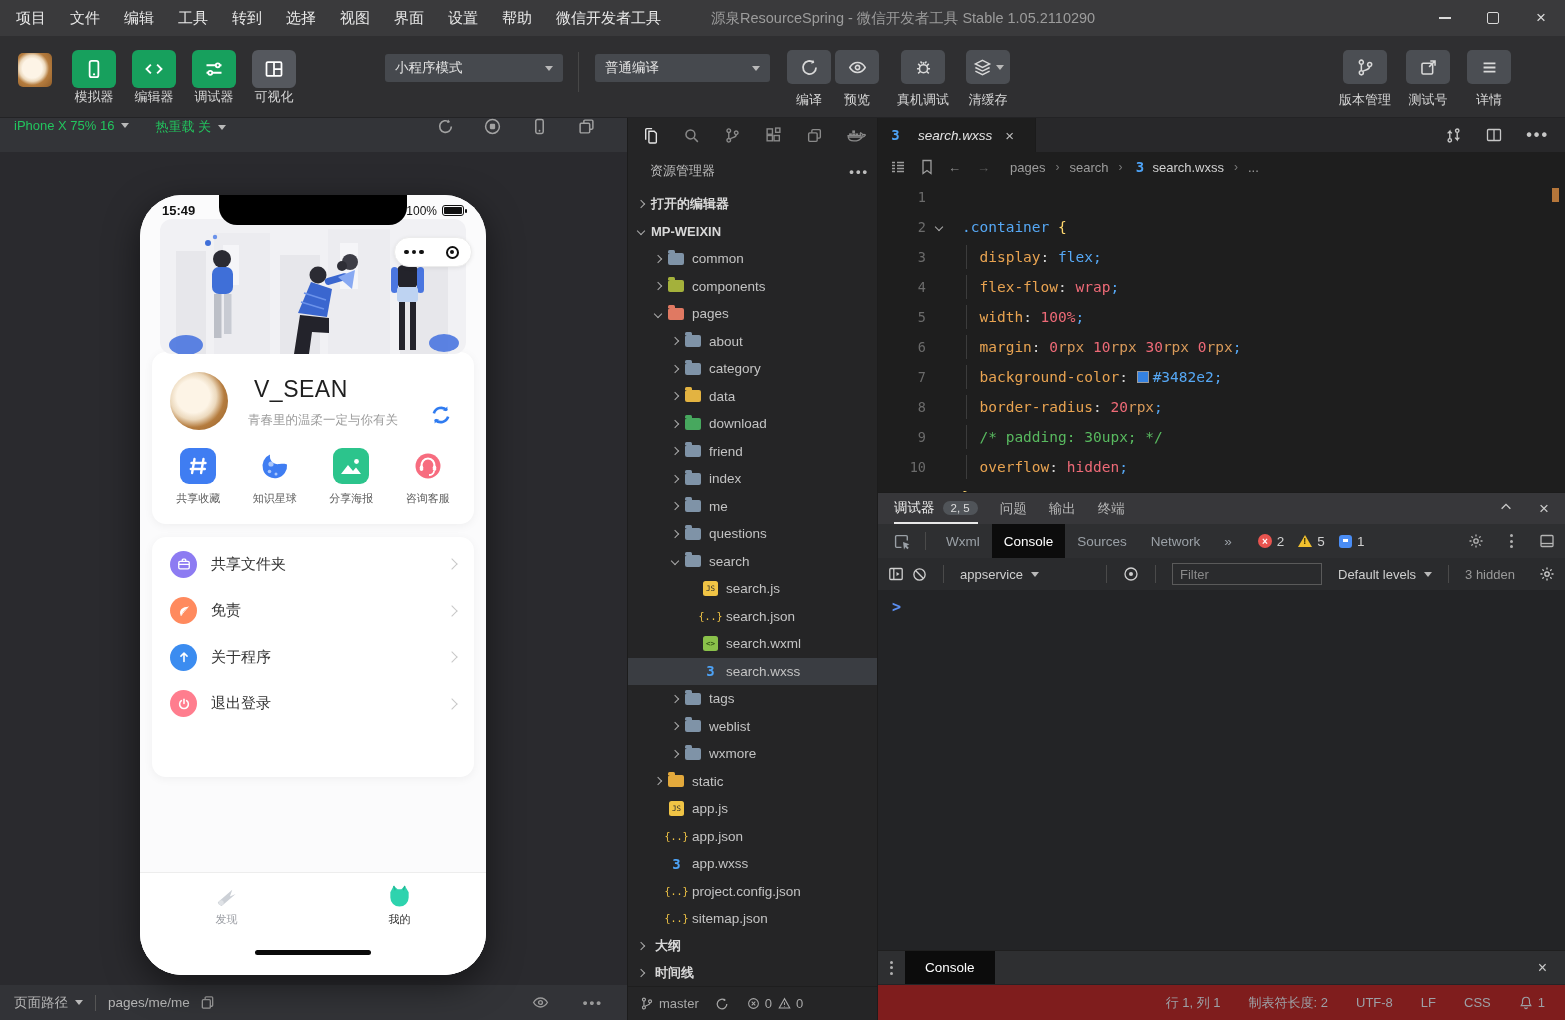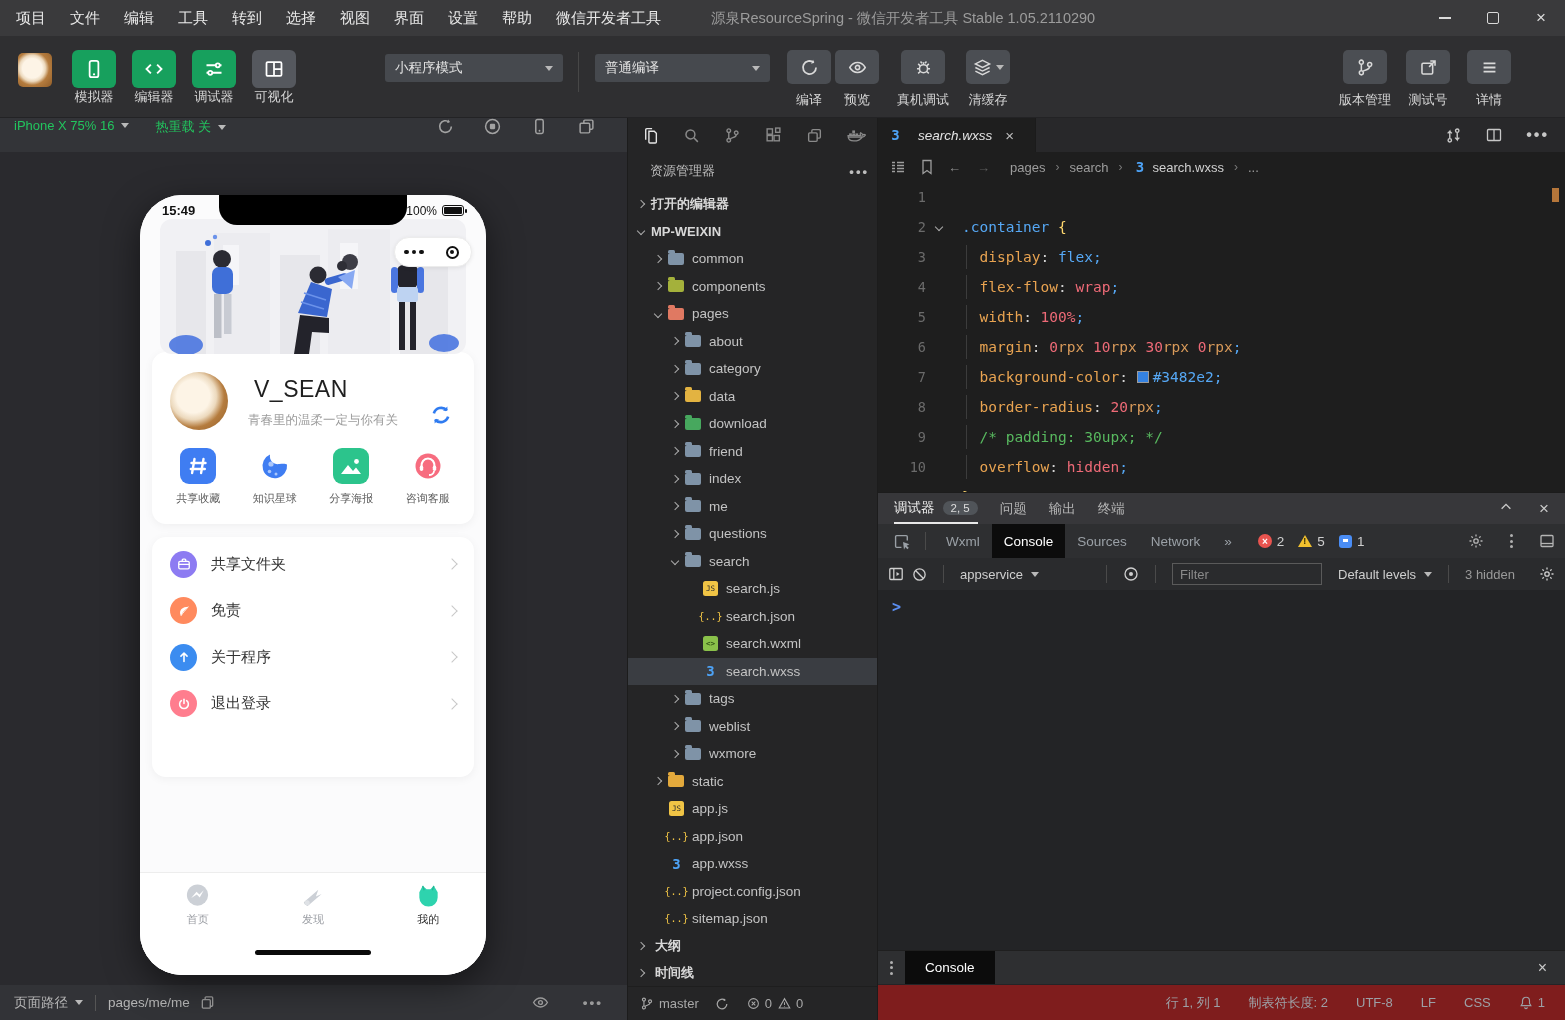--- a/index.html
+++ b/index.html
@@ -516,27 +516,20 @@
                 </span>
                 <span class="pm-label">退出登录</span>
                 <span class="pm-chev"></span>
               </div>
             </div>
 
           <div class="p-bottom-white"></div>
           <div class="p-tabbar" id="pTabbar">
               <div class="p-tab">
                 <div class="t-ic"><svg width="27" height="27" viewBox="0 0 28 28">
-                    <circle cx="14" cy="13.5" r="11" fill="#ccd0d6"></circle>
-                    <path d="M7.5 16.5 13 10l3 3 4.5-4.5-4.2 7.5-3-3z" fill="#fff"></path>
-                  </svg></div>
-                <div class="t-label">首页</div>
-              </div>
-              <div class="p-tab">
-                <div class="t-ic"><svg width="27" height="27" viewBox="0 0 28 28">
                     <path d="M5 21 20 8l-2.5 7 6-2.5L9 25c-2.5-1-3.8-2.4-4-4z" fill="#ccd0d6"></path>
                     <circle cx="8.5" cy="21.5" r="2.6" fill="#dfe2e6"></circle>
                   </svg></div>
                 <div class="t-label">发现</div>
               </div>
               <div class="p-tab active">
                 <div class="t-ic"><svg width="27" height="27" viewBox="0 0 28 28">
                     <path d="M4.5 10.5 8 4l4 3.5h4L19.5 4l4 6.5v5.5a9.5 9.5 0 0 1-19 0z" fill="#2ed3ae"></path>
                     <path d="M8 4l1.5 4.5M19.5 4 18 8.5" stroke="#24b795" stroke-width="1.4"></path>
                   </svg></div>

